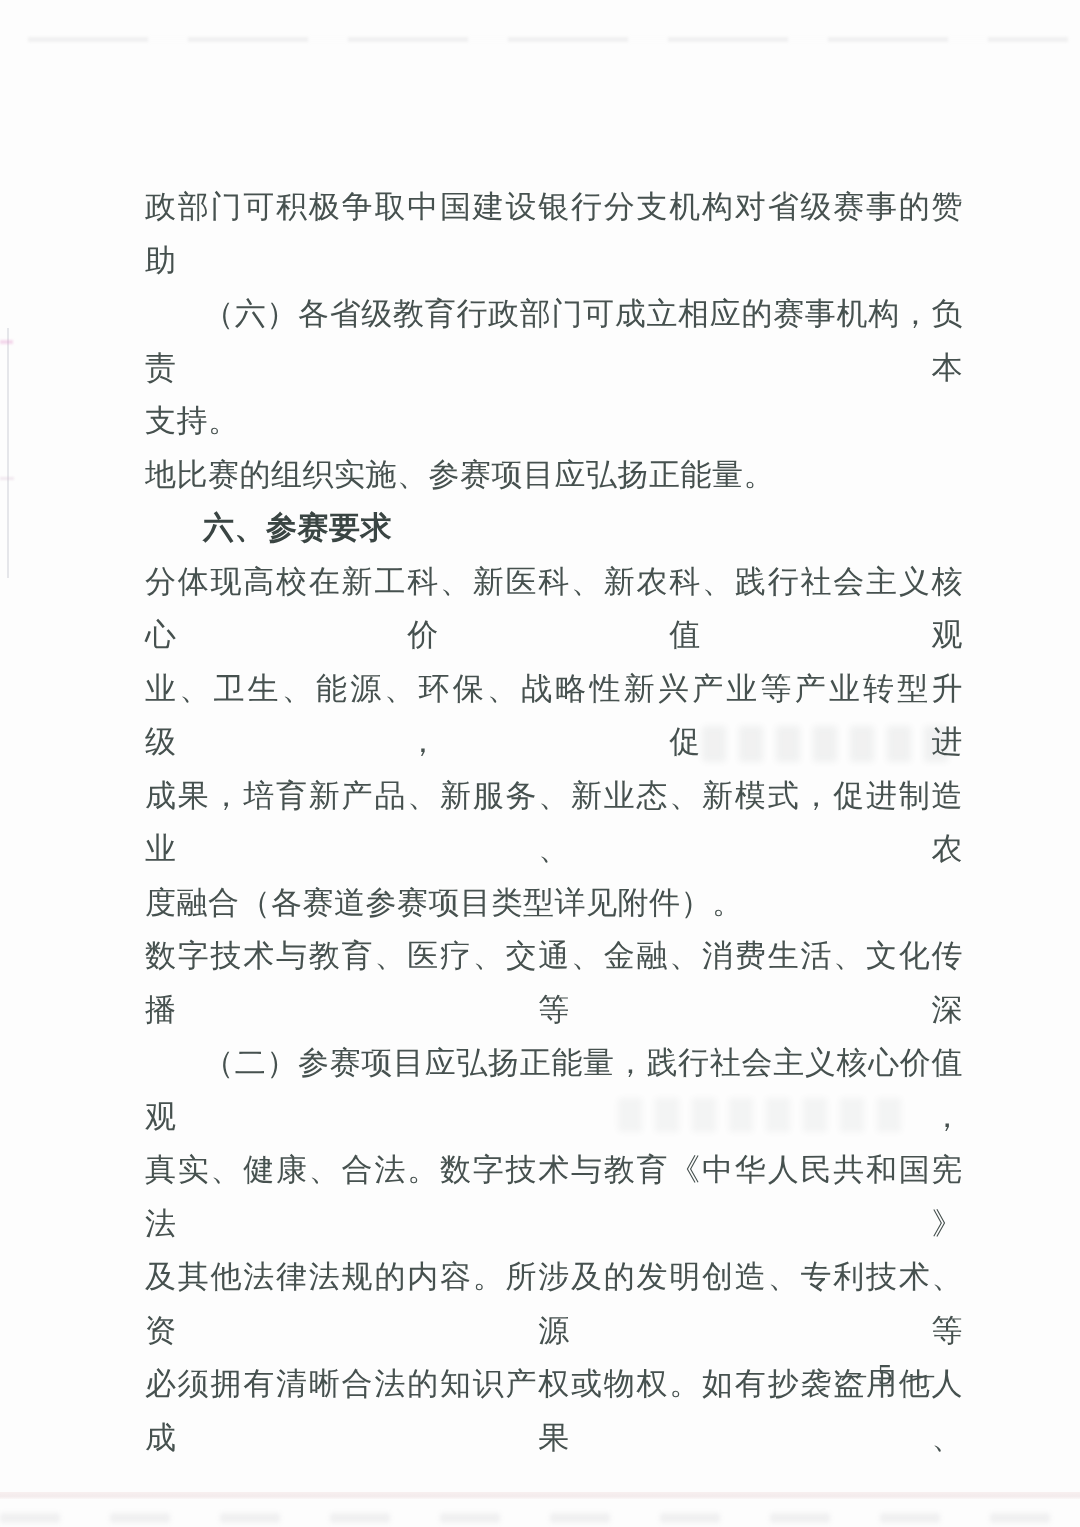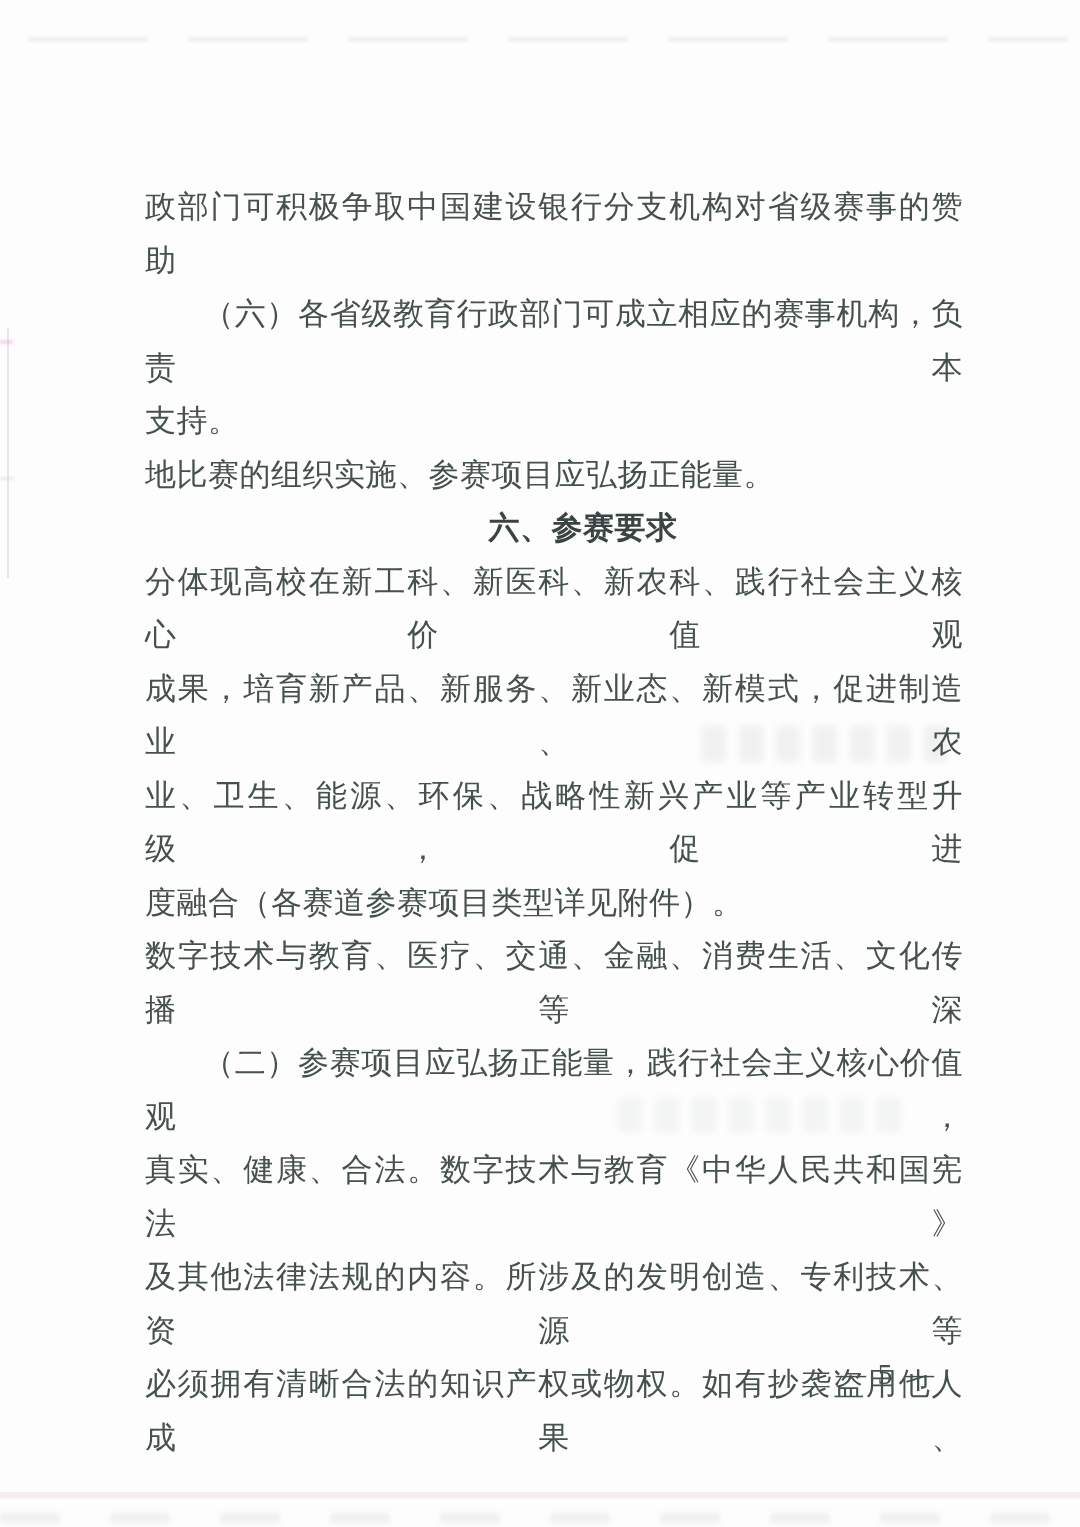--- a/index.html
+++ b/index.html
@@ -19,21 +19,21 @@
   .textblock {
     position: absolute;
     left: 145px;
     top: 180px;
     width: 818px;
     font-size: 31px;
     line-height: 53.5px;
     color: #46514f;
     letter-spacing: 0.5px;
   }
-  .line { white-space: nowrap; text-align: center; }
+  .line { white-space: nowrap; }
   .full {
     white-space: normal;
     text-align: justify;
     text-align-last: justify;
   }
   .full-indent {
     white-space: normal;
     text-align: justify;
     text-align-last: justify;
     text-indent: 58px;
@@ -131,22 +131,22 @@
   <div class="bottom-line"></div>
   <div class="bottom-smudge"></div>
 
   <div class="textblock">
       <div class="line full">政部门可积极争取中国建设银行分支机构对省级赛事的赞助</div>
       <div class="line full-indent">（六）各省级教育行政部门可成立相应的赛事机构，负责本</div>
       <div class="line plain">支持。</div>
       <div class="line plain">地比赛的组织实施、参赛项目应弘扬正能量。</div>
       <div class="line heading">六、参赛要求</div>
       <div class="line full">分体现高校在新工科、新医科、新农科、践行社会主义核心价值观</div>
+      <div class="line full">业、卫生、能源、环保、战略性新兴产业等产业转型升级，促进</div>
       <div class="line full">成果，培育新产品、新服务、新业态、新模式，促进制造业、农</div>
-      <div class="line full">业、卫生、能源、环保、战略性新兴产业等产业转型升级，促进</div>
       <div class="line plain">度融合（各赛道参赛项目类型详见附件）。</div>
       <div class="line full">数字技术与教育、医疗、交通、金融、消费生活、文化传播等深</div>
       <div class="line full-indent">（二）参赛项目应弘扬正能量，践行社会主义核心价值观，</div>
       <div class="line full">真实、健康、合法。数字技术与教育《中华人民共和国宪法》</div>
       <div class="line full">及其他法律法规的内容。所涉及的发明创造、专利技术、资源等</div>
       <div class="line full">必须拥有清晰合法的知识产权或物权。如有抄袭盗用他人成果、</div>
     </div>
 
   <div class="pagenum">— 5 —</div>
 

